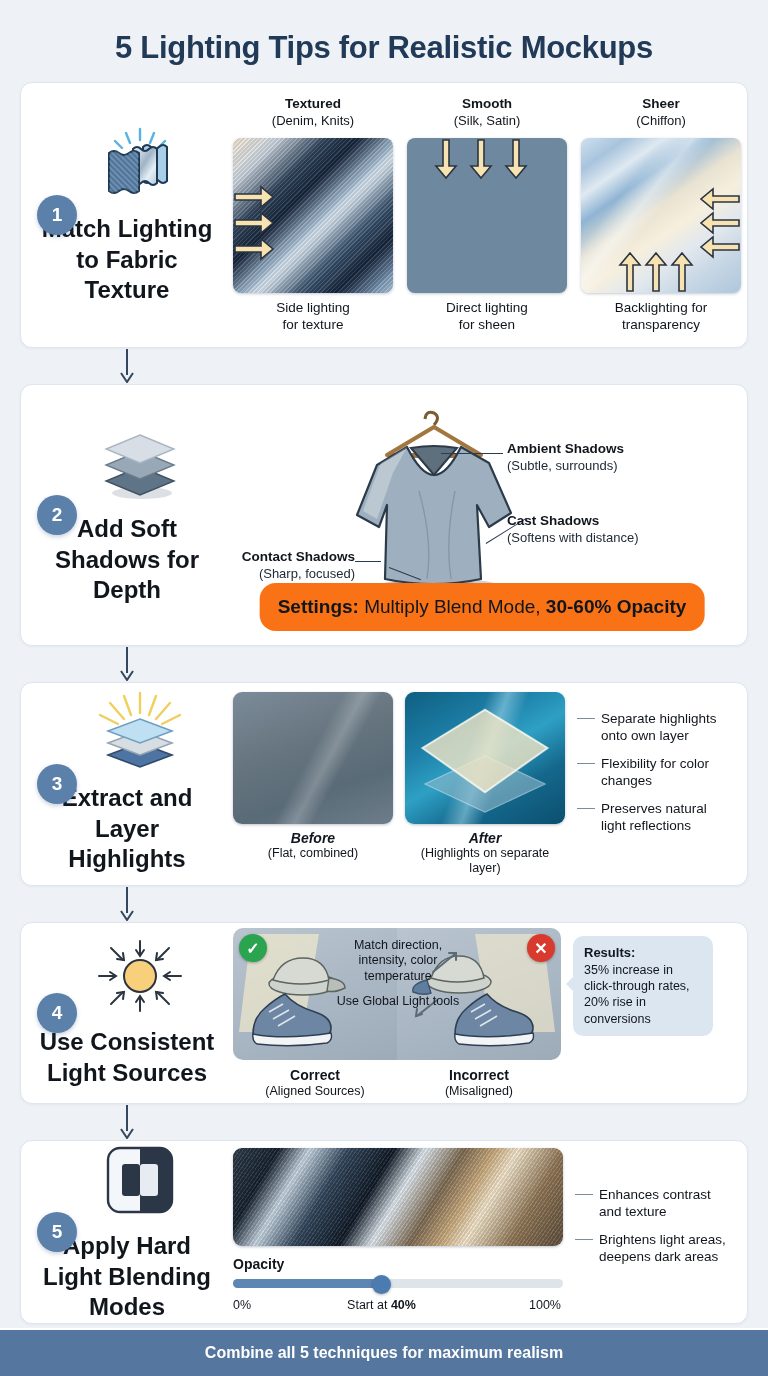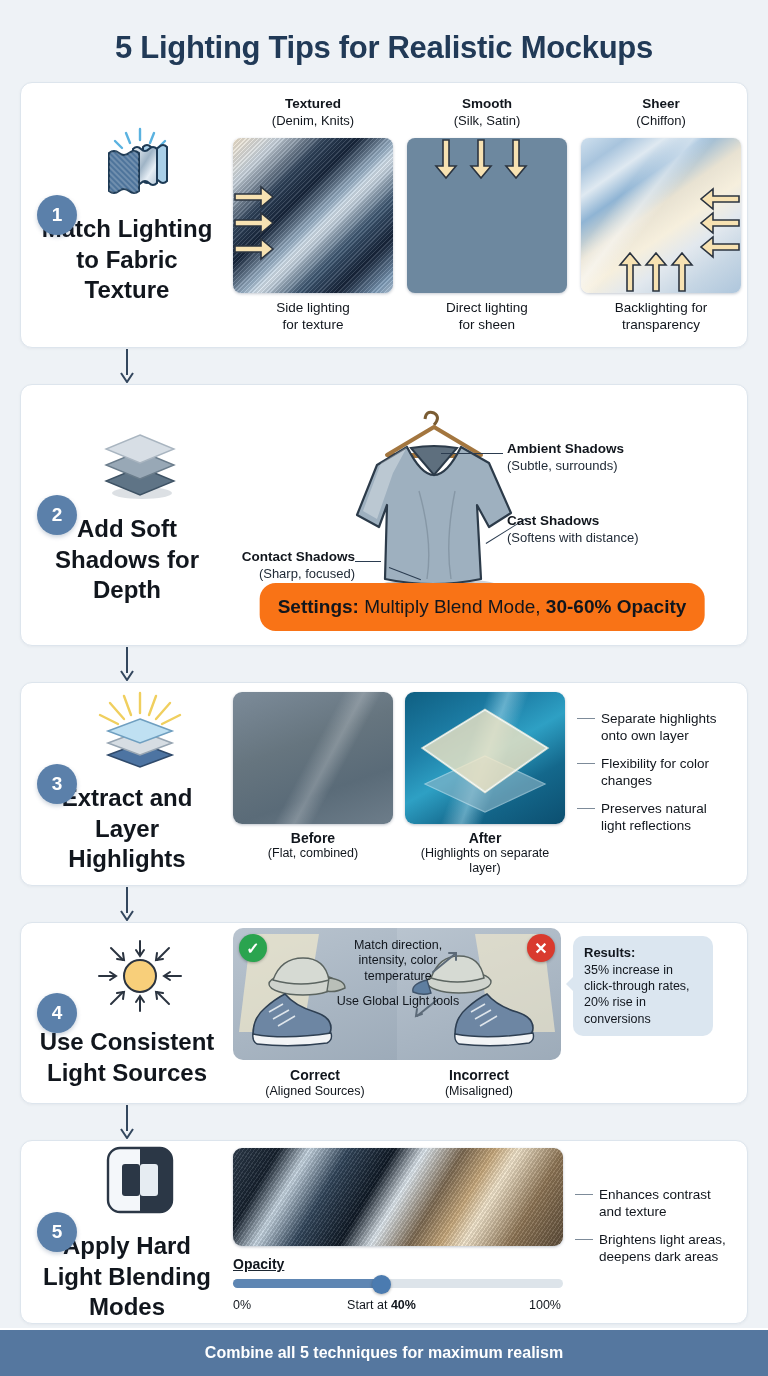--- a/index.html
+++ b/index.html
@@ -132,21 +132,21 @@
     background:
       linear-gradient(118deg, rgba(255,255,255,0) 48%, rgba(255,255,255,.22) 57%, rgba(255,255,255,0) 65%),
       linear-gradient(160deg,#7c8b99 0%,#66757f 40%,#5a6b78 70%,#6d7d8a 100%);
   }
   .s3-after {
     position:relative; overflow:hidden;
     background:
       linear-gradient(110deg, rgba(255,255,255,0) 40%, rgba(190,235,250,.45) 50%, rgba(255,255,255,0) 60%),
       linear-gradient(150deg,#0f5f82 0%,#1d7ea6 30%,#2ea0c4 50%,#14688c 72%,#0c4f70 100%);
   }
-  .s3-cap-b { font-size:14px; font-weight:bold; margin-top:6px; color:#11161d; }
+  .s3-cap-b { font-size:14px; font-weight:bold; margin-top:6px; color:#11161d;font-style:italic; }
   .s3-cap-s { font-size:12.5px; color:#11161d; line-height:1.2; }
   .s3-notes { padding-top:18px; font-size:13.5px; line-height:1.26; color:#11161d; }
   .s3-note { margin-bottom:11px; position:relative; padding-left:24px; }
   .s3-note::before {
     content:""; position:absolute; left:0; top:8px; width:18px; height:1.4px; background:#7d8b99;
   }
 
   
   .s4-row { display:flex; align-items:flex-start; gap:10px; }
   .compare { position:relative; width: 330px; }
@@ -181,21 +181,21 @@
   }
   .results b { display:block; font-size:13px; }
   .results::before {
     content:""; position:absolute; left:-7px; top:40px;
     border-top:8px solid transparent; border-bottom:8px solid transparent;
     border-right:8px solid #dbe6f0;
   }
 
   
   .s5-row { display:flex; gap:12px; align-items:flex-start; }
-  .s5-left { width: 330px; text-decoration: underline; }
+  .s5-left { width: 330px; }
   .s5-strip {
     width:330px; height:98px; border-radius:9px;
     background:
       repeating-linear-gradient(125deg, rgba(255,255,255,.10) 0 1px, rgba(0,0,0,.10) 1px 3px),
       linear-gradient(120deg,#2e3c4c 0%,#16212e 12%,#c7d6e2 20%,#33475c 30%,#101a26 42%,#dfe8ef 50%,#7d6a52 60%,#c8a97c 68%,#f2e5cc 74%,#8e7555 86%,#5d4d3a 100%);
     box-shadow:0 1px 3px rgba(20,40,70,.28);
   }
   .op-label { font-size:14px; font-weight:bold; margin:10px 0 6px; color:#11161d; }
   .slider { position:relative; height:11px; }
   .track { position:absolute; left:0; right:0; top:1px; height:9px; border-radius:5px; background:#dde4ea; }

